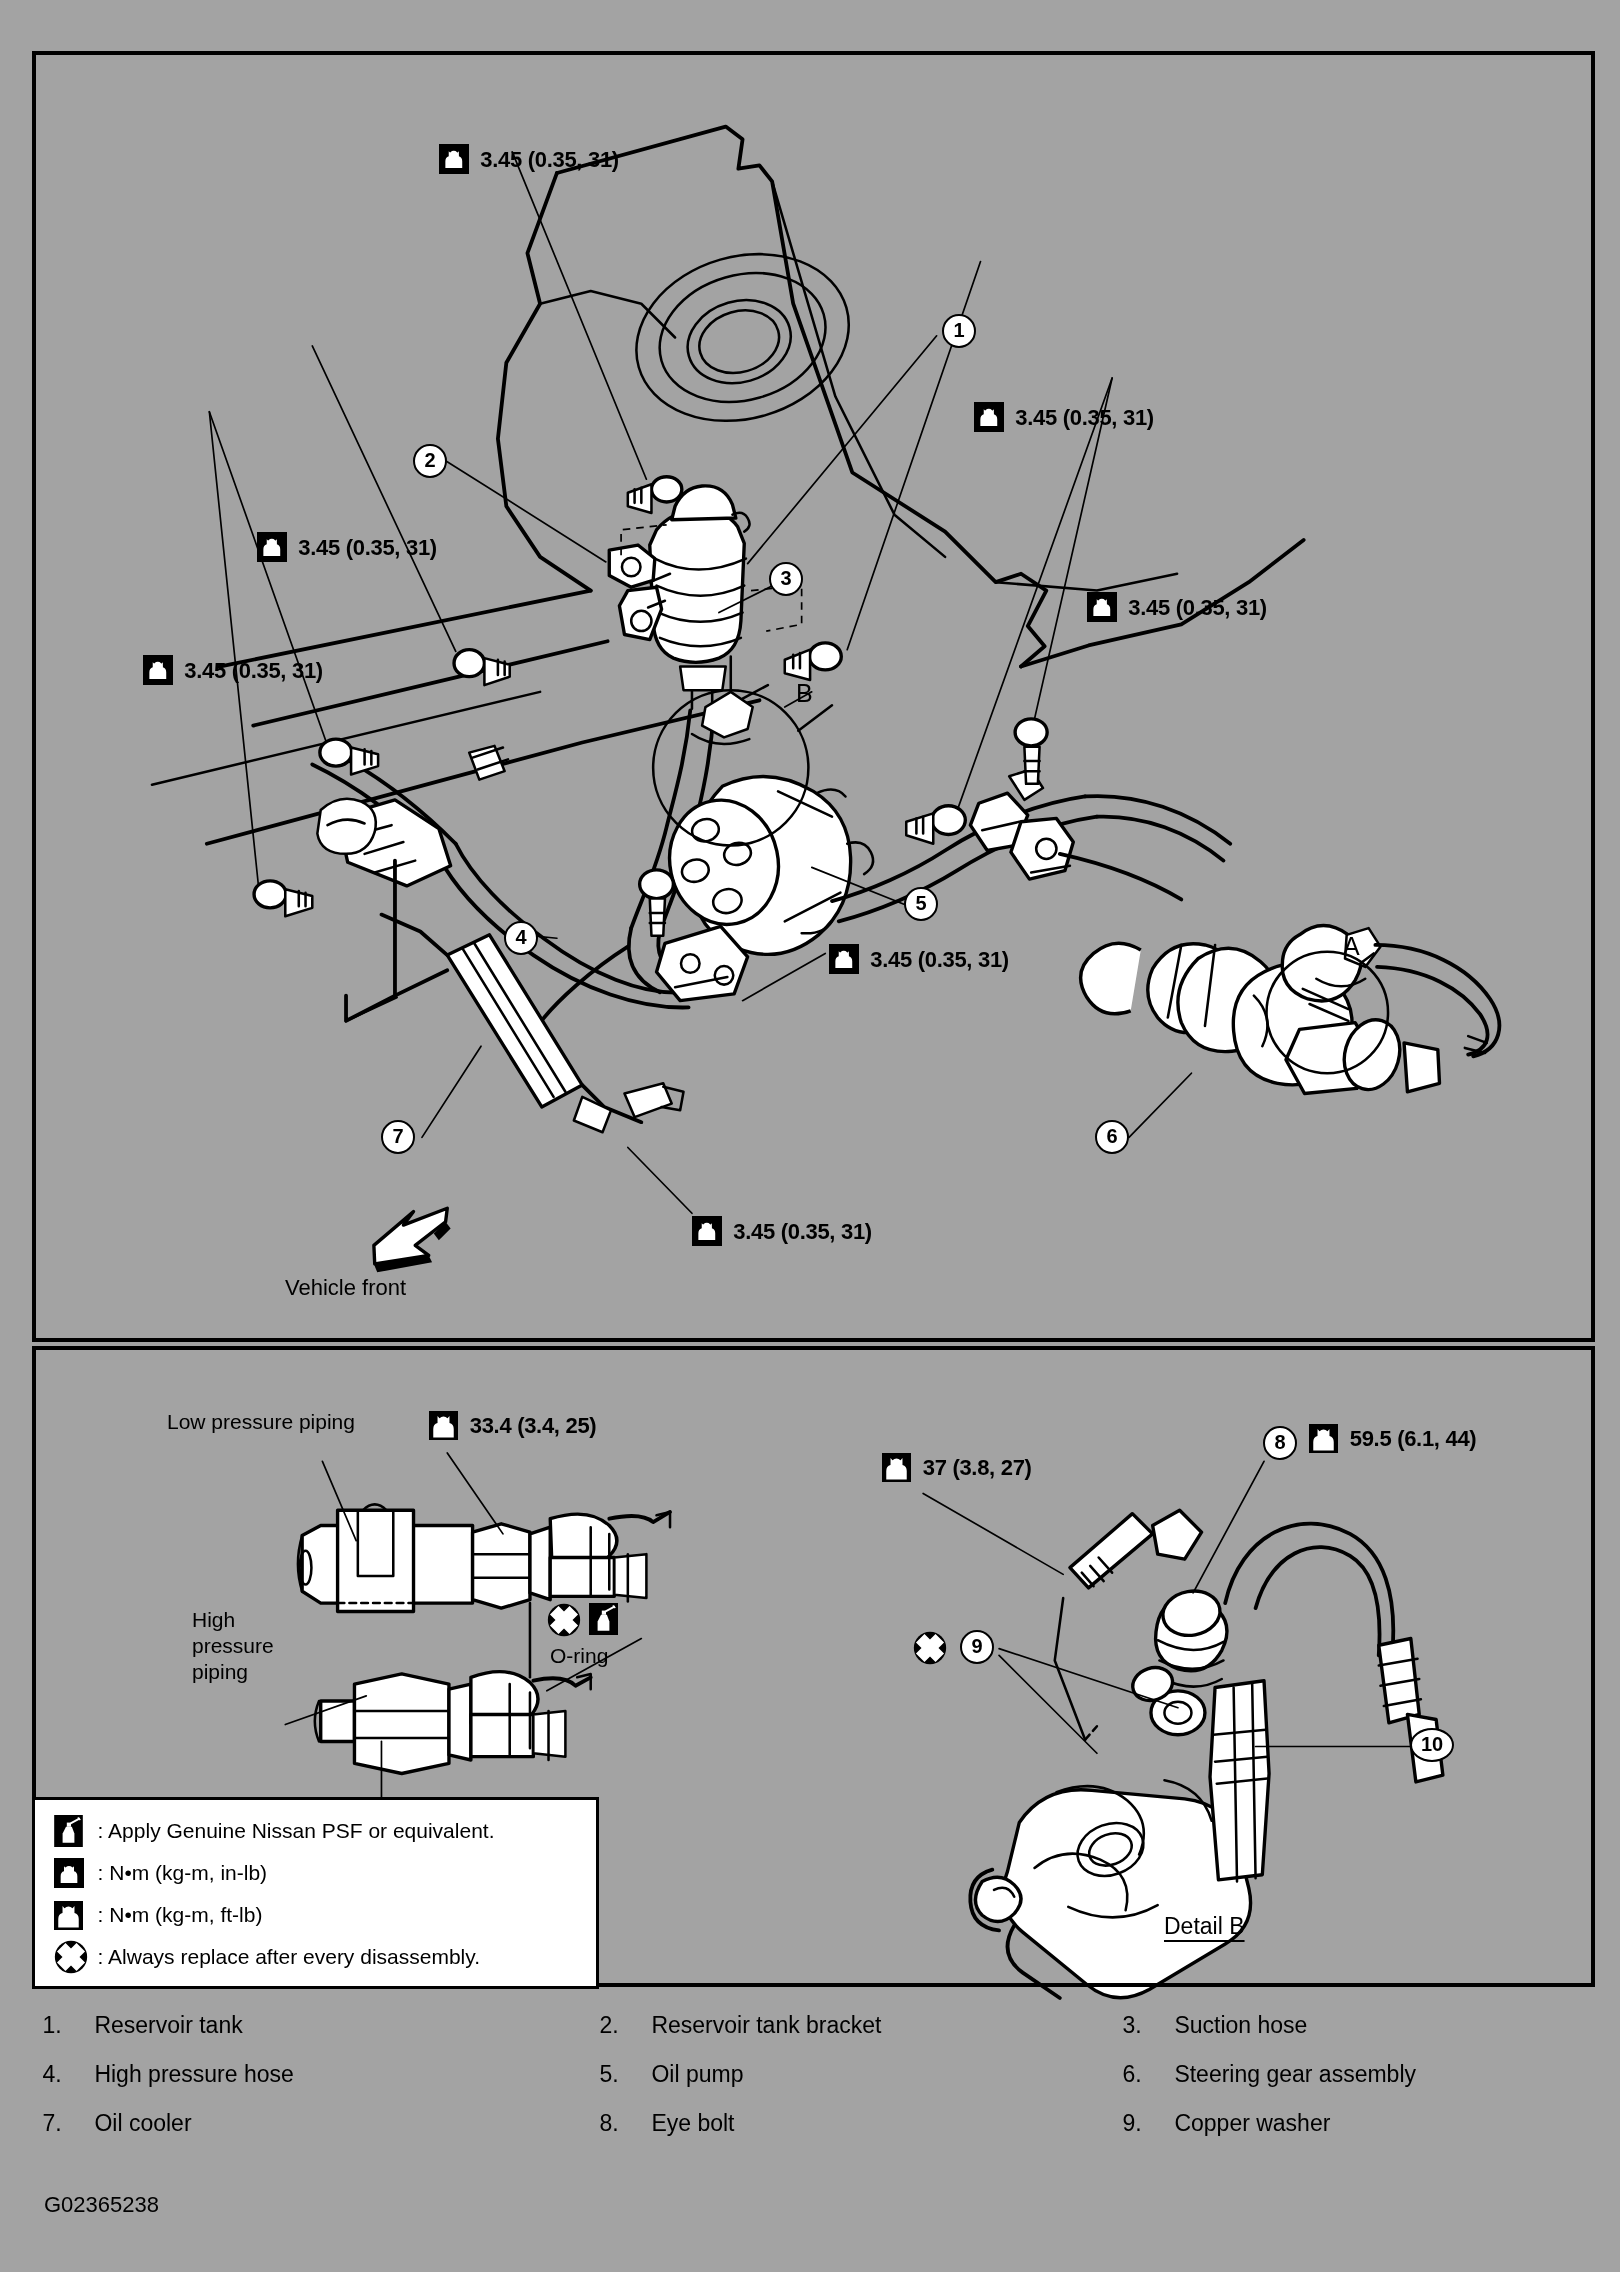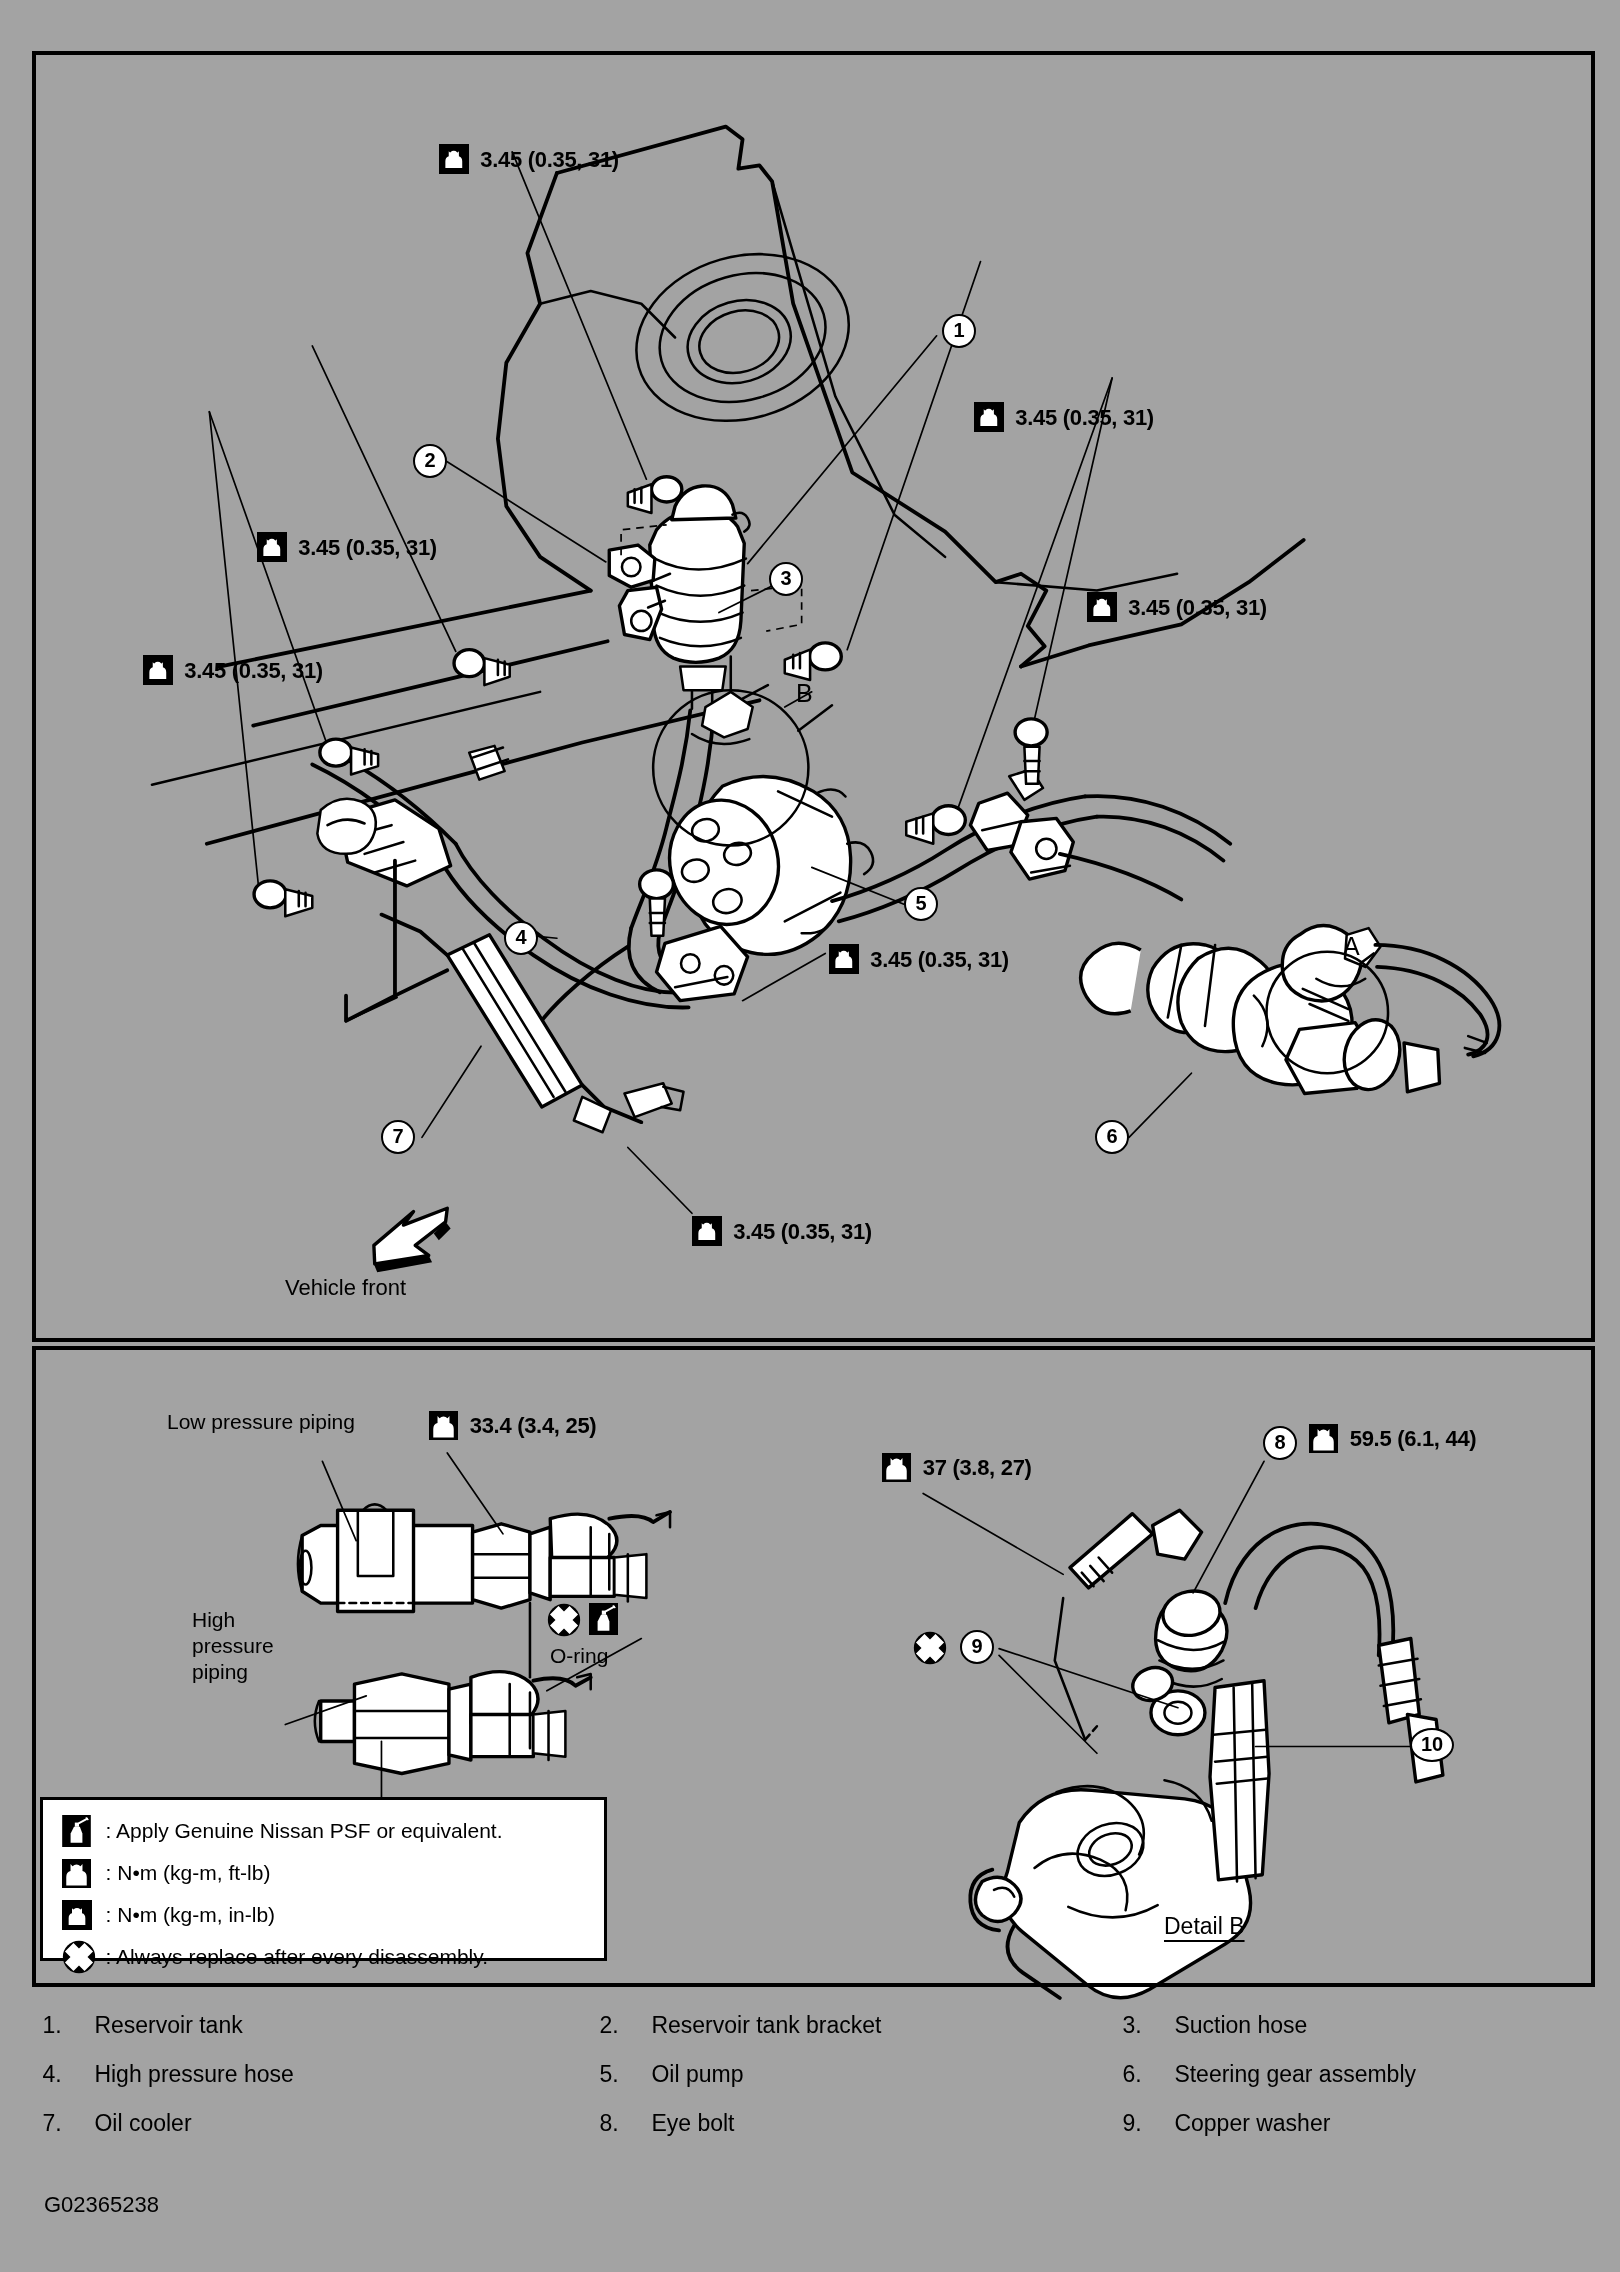--- a/index.html
+++ b/index.html
@@ -117,24 +117,24 @@
   }
   .letter-marker {
     position: absolute;
     font-size: 25px;
     font-weight: normal;
   }
 
   
   #legend-box {
     position: absolute;
-    left: 40px;
+    left: 32px;
     top: 1797px;
     width: 567px;
-    height: 164px;
+    height: 192px;
     border: 3.4px solid #000;
     box-sizing: border-box;
     background: #fff;
     padding: 10px 0 0 18.6px;
   }
   .legend-row {
     display: flex;
     align-items: center;
     height: 42px;
     font-size: 21px;
@@ -723,38 +723,38 @@
             <path d="M14 14 L21 14 L24 22 L24 33 L10 33 L10 22 Z" fill="#fff"></path>
             <path d="M15 14 L15 9 L20 9 L20 14 Z" fill="#fff"></path>
             <path d="M19 9 L30 3 L31 5 L20 11 Z" fill="#fff"></path>
             <path d="M28 3 L31 6" stroke="#fff" stroke-width="1.6" fill="none"></path>
           </svg>
       </span>
       <span class="lg-text">: Apply Genuine Nissan PSF or equivalent.</span>
     </div>
     <div class="legend-row">
       <span class="lg-icon">
-        <svg viewBox="0 0 34 34" width="29" height="29">
-            <rect width="34" height="34" fill="#000"></rect>
-            <path d="M5 31 L5 21 Q5 15 10 14 L10 6 L13.5 10 L13.5 14 L20.5 14 L20.5 10 L24 6 L24 14 Q29 15 29 21 L29 31 Z" fill="#fff"></path>
-            <circle cx="17" cy="13" r="6.5" fill="#fff"></circle>
-          </svg>
-      </span>
-      <span class="lg-text">: N•m  (kg-m,  ft-lb)</span>
-    </div>
-    <div class="legend-row">
-      <span class="lg-icon">
         <svg viewBox="0 0 36 36" width="30" height="30">
             <rect x="0" y="0" width="36" height="36" fill="#000"></rect>
             <rect x="4" y="4" width="28" height="28" fill="#000" stroke="#000" stroke-width="1"></rect>
             <path d="M8 30 L8 22 Q8 17 12 16 L12 10 L15 13 L15 16 L21 16 L21 13 L24 10 L24 16 Q28 17 28 22 L28 30 Z" fill="#fff"></path>
             <circle cx="18" cy="15" r="5.5" fill="#fff"></circle>
           </svg>
       </span>
       <span class="lg-text">: N•m  (kg-m,  in-lb)</span>
+    </div>
+    <div class="legend-row">
+      <span class="lg-icon">
+        <svg viewBox="0 0 34 34" width="29" height="29">
+            <rect width="34" height="34" fill="#000"></rect>
+            <path d="M5 31 L5 21 Q5 15 10 14 L10 6 L13.5 10 L13.5 14 L20.5 14 L20.5 10 L24 6 L24 14 Q29 15 29 21 L29 31 Z" fill="#fff"></path>
+            <circle cx="17" cy="13" r="6.5" fill="#fff"></circle>
+          </svg>
+      </span>
+      <span class="lg-text">: N•m  (kg-m,  ft-lb)</span>
     </div>
     <div class="legend-row">
       <span class="lg-icon">
         <svg viewBox="0 0 40 40" width="34" height="34">
             <circle cx="20" cy="20" r="19" fill="#000"></circle>
             <path d="M20 10 L26.5 3.5 L36.5 13.5 L30 20 L36.5 26.5 L26.5 36.5 L20 30 L13.5 36.5 L3.5 26.5 L10 20 L3.5 13.5 L13.5 3.5 Z" fill="#fff"></path>
           </svg>
       </span>
       <span class="lg-text">: Always replace after every disassembly.</span>
     </div>

